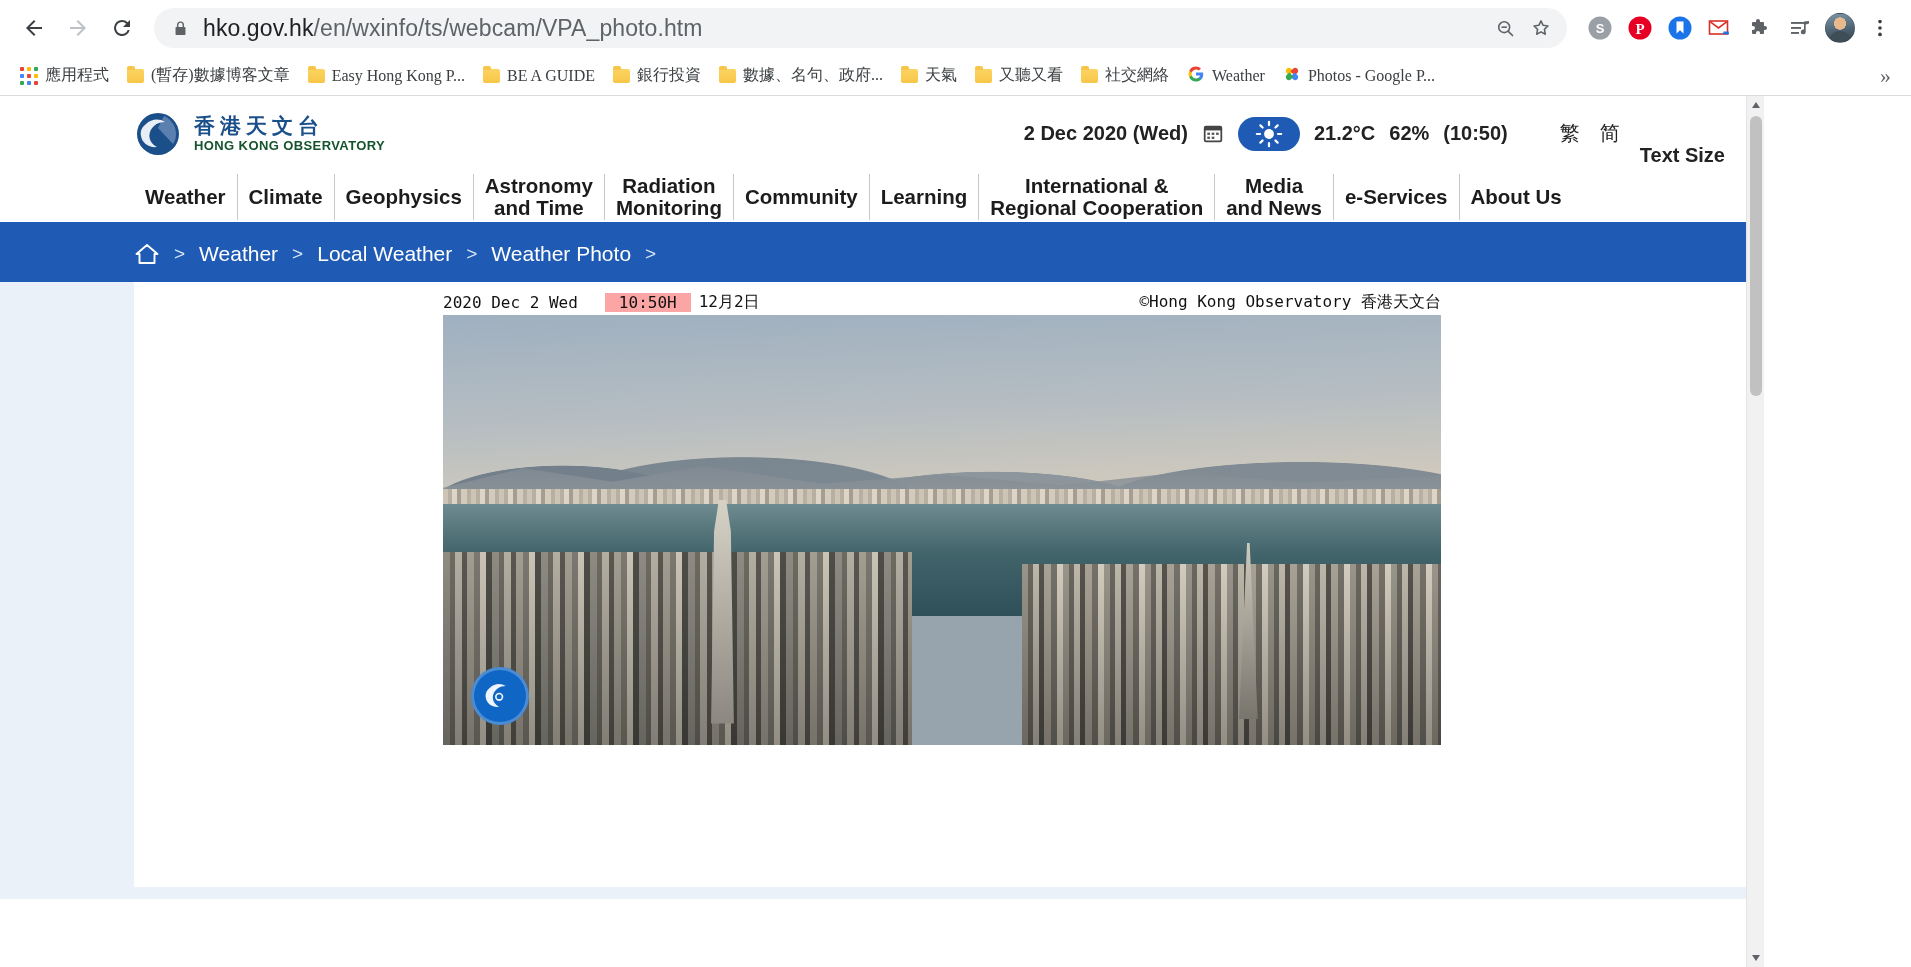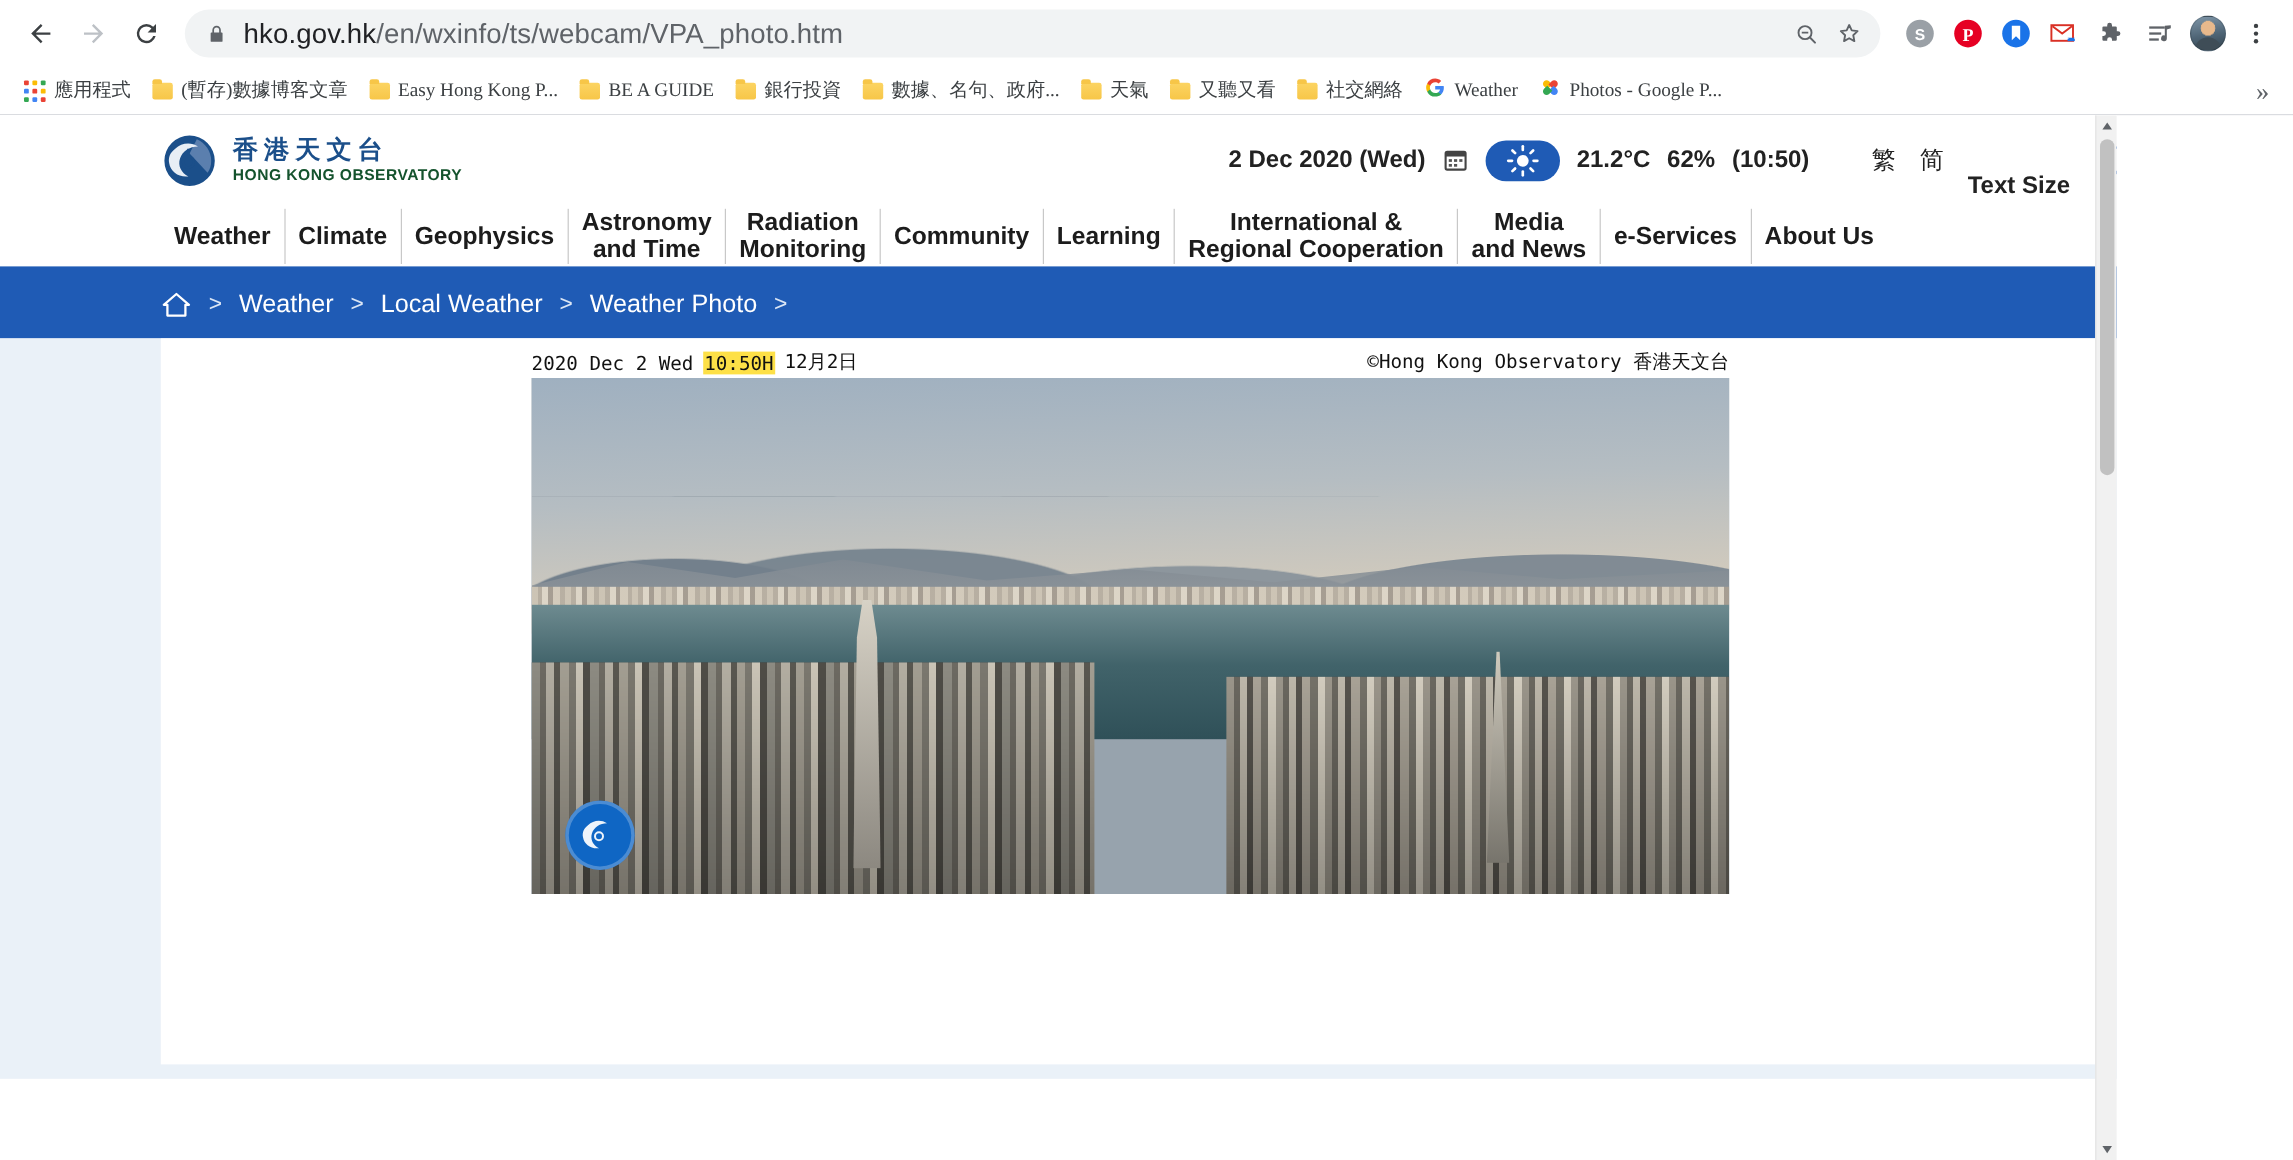--- a/index.html
+++ b/index.html
@@ -172,21 +172,21 @@
     position: absolute; left: 134px; top: 0; width: 1616px; bottom: 12px;
     background: #ffffff;
   }
   .photo-block { width: 998px; margin: 0 auto; padding-top: 7px; }
   .photo-caption {
     height: 26px; display: flex; align-items: center;
     font-family: "DejaVu Sans Mono", "Liberation Mono", monospace;
     font-size: 16px; color: #111; white-space: nowrap;
   }
   .cap-left { display: flex; align-items: center; gap: 8px; }
-  .cap-hl { background: #fde047; padding: 0 1px; }
+  .cap-hl { background: #fca5a5; padding: 0 14px; margin-left: 19px; }
   .cap-right { margin-left: auto; }
 
   .photo-frame {
     width: 998px; height: 430px; position: relative; overflow: hidden;
     background: #97a3ad;
   }
   .sky {
     position: absolute; inset: 0 0 52% 0;
     background: linear-gradient(178deg, #9fb0c0 0%, #b5bdc2 45%, #cfc9bd 80%, #dcd2c2 100%);
   }

